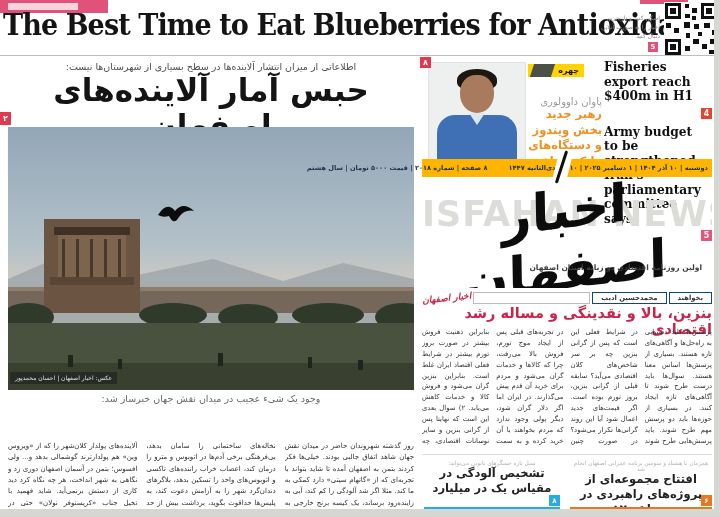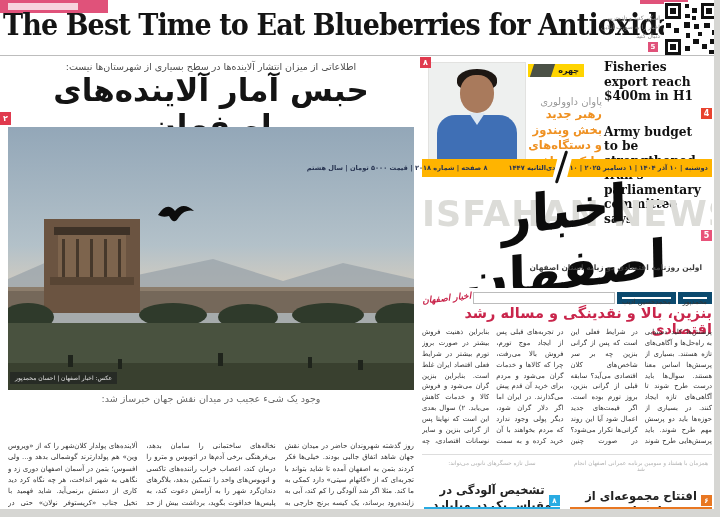--- a/index.html
+++ b/index.html
@@ -69,34 +69,34 @@
   
   .masthead{left:422px;top:178px;width:290px;height:110px;overflow:hidden;}
   .masthead .latin{position:absolute;left:0;top:16px;width:100%;text-align:center;font-weight:bold;
                    font-size:35px;letter-spacing:1px;color:#dcdcd8;white-space:nowrap;}
   .masthead .fa{position:absolute;right:2px;top:2px;width:100%;text-align:center;font-size:52px;font-weight:bold;
                 color:#0c0c0c;transform:rotate(-7deg) skewX(-6deg);transform-origin:center;}
   .masthead .tagline{position:absolute;right:10px;bottom:16px;font-size:7.5px;font-weight:bold;color:#3d3d3d;direction:rtl;}
 
   
   .ed-row{left:422px;top:292px;width:290px;height:12px;display:flex;direction:rtl;align-items:stretch;gap:2px;}
-  .ed-box{border:5px solid #0c4a6e;font-size:6.8px;color:#333;padding:0 0;line-height:10px;white-space:nowrap;}
+  .ed-box{border:1px solid #0c4a6e;font-size:6.8px;color:#333;padding:0 8px;line-height:10px;white-space:nowrap;font-weight:bold;}
   .ed-fill{flex:1;border:1px solid #bcbcbc;}
   .ed-stamp{font-size:9px;color:#c9254b;font-style:italic;font-weight:bold;transform:rotate(-6deg);white-space:nowrap;line-height:12px;}
   .ed-headline{left:422px;top:305px;width:290px;direction:rtl;text-align:right;font-size:14.5px;font-weight:bold;color:#c9254b;}
   .ed-body{left:422px;top:327px;width:290px;height:118px;display:flex;gap:7px;direction:rtl;}
   .ed-body .col{flex:1;font-size:6.8px;line-height:1.6;color:#303030;text-align:justify;overflow:hidden;}
   .ed-divider{left:422px;top:454px;width:290px;height:1px;background:#dddddd;}
 
   
   .teaser{position:absolute;top:460px;height:50px;}
   .teaser-right{left:570px;width:142px;}
   .teaser-left{left:424px;width:136px;}
   .teaser .tk{font-size:5.8px;color:#b3b3b3;text-align:center;direction:rtl;}
-  .teaser .th{font-size:11.5px;font-weight:bold;color:#222;text-align:center;direction:rtl;line-height:1.3;margin-top:17px;}
+  .teaser .th{font-size:11.5px;font-weight:bold;color:#222;text-align:center;direction:rtl;line-height:1.3;margin-top:0;}
   .teaser .bar{position:absolute;left:0;bottom:0;width:100%;height:3px;}
   .bar-orange{background:#e87722;}
   .bar-cyan{background:#29abe2;}
   .teaser .t-badge{position:absolute;right:0;bottom:4px;width:11px;height:11px;font-size:7px;}
   .t-badge-orange{background:#e87722;}
   .t-badge-cyan{background:#29abe2;}
 
   
   .edge-bottom{left:0;top:509px;width:720px;height:8px;background:#d6d6d3;}
   .edge-right{left:714px;top:0;width:6px;height:517px;background:#d6d6d3;}
@@ -233,21 +233,21 @@
   <div class="abs date-notch"></div>
   <div class="abs date-tail"></div>
 
   <div class="abs masthead">
     <div class="latin">ISFAHAN NEWS</div>
     <div class="fa">اخبار اصفهان</div>
     <div class="tagline">اولین روزنامه اقتصادی دو زبانه استان اصفهان</div>
   </div>
 
   <div class="abs ed-row">
-    <span class="ed-box">محمدپور</span>
+    <span class="ed-box">بخواهند</span>
     <span class="ed-box">محمدحسین ادیب</span>
     <span class="ed-fill"></span>
     <span class="ed-stamp">اخبار اصفهان</span>
   </div>
   <div class="abs ed-headline">بنزین، بالا و نقدینگی و مساله رشد اقتصادی</div>
   <div class="abs ed-body">
     <div class="col">پرسش‌ها کلید دستیابی به راه‌حل‌ها و آگاهی‌های تازه هستند. بسیاری از پرسش‌ها اساس معنا هستند. سوال‌ها باید درست طرح شوند تا آگاهی‌های تازه ایجاد کنند. در بسیاری از حوزه‌ها باید دو پرسش مهم طرح شوند. باید پرسش‌هایی طرح شوند که در آن ارزش افزوده و پول و ثروت نهفته باشد. بسیاری از ایرانیان این روزها پرسش‌هایی در حوزه‌های اقتصادی دارند که باید به آنها پاسخ داده شود. ۱) یکی از پرسش‌های مهم جامعه</div>
     <div class="col">در شرایط فعلی این است که پس از گرانی بنزین چه بر سر شاخص‌های کلان اقتصادی می‌آید؟ سابقه قبلی از گرانی بنزین، بروز تورم بوده است. اگر قیمت‌های جدید اعمال شود آیا این روند گرانی‌ها تکرار می‌شود؟ در صورت چنین تصمیمی ایران در سال ۲۱ میلیارد دلار بنزین می‌فروشد. میانگین نرخ دلار بنزین ۷ هزار تومان است. پاسخ این است که این روند باعث بروز امواج تورم در ایران می‌شود؟</div>
     <div class="col">در تجربه‌های قبلی پس از ایجاد موج تورم، فروش بالا می‌رفت، چرا که کالاها و خدمات گران می‌شود و مردم برای خرید آن قدم پیش می‌گذارند. در ایران اما اگر دلار گران شود، دیگر پولی وجود ندارد که مردم بخواهند با آن خرید کرده و به سمت خرید کالا بروند. لذا تورم بروز پیدا می‌کند، اما فروش زیاد نمی‌شود. به میزانی که تورم بالا رود، فروش پایین می‌آید.</div>
     <div class="col">

